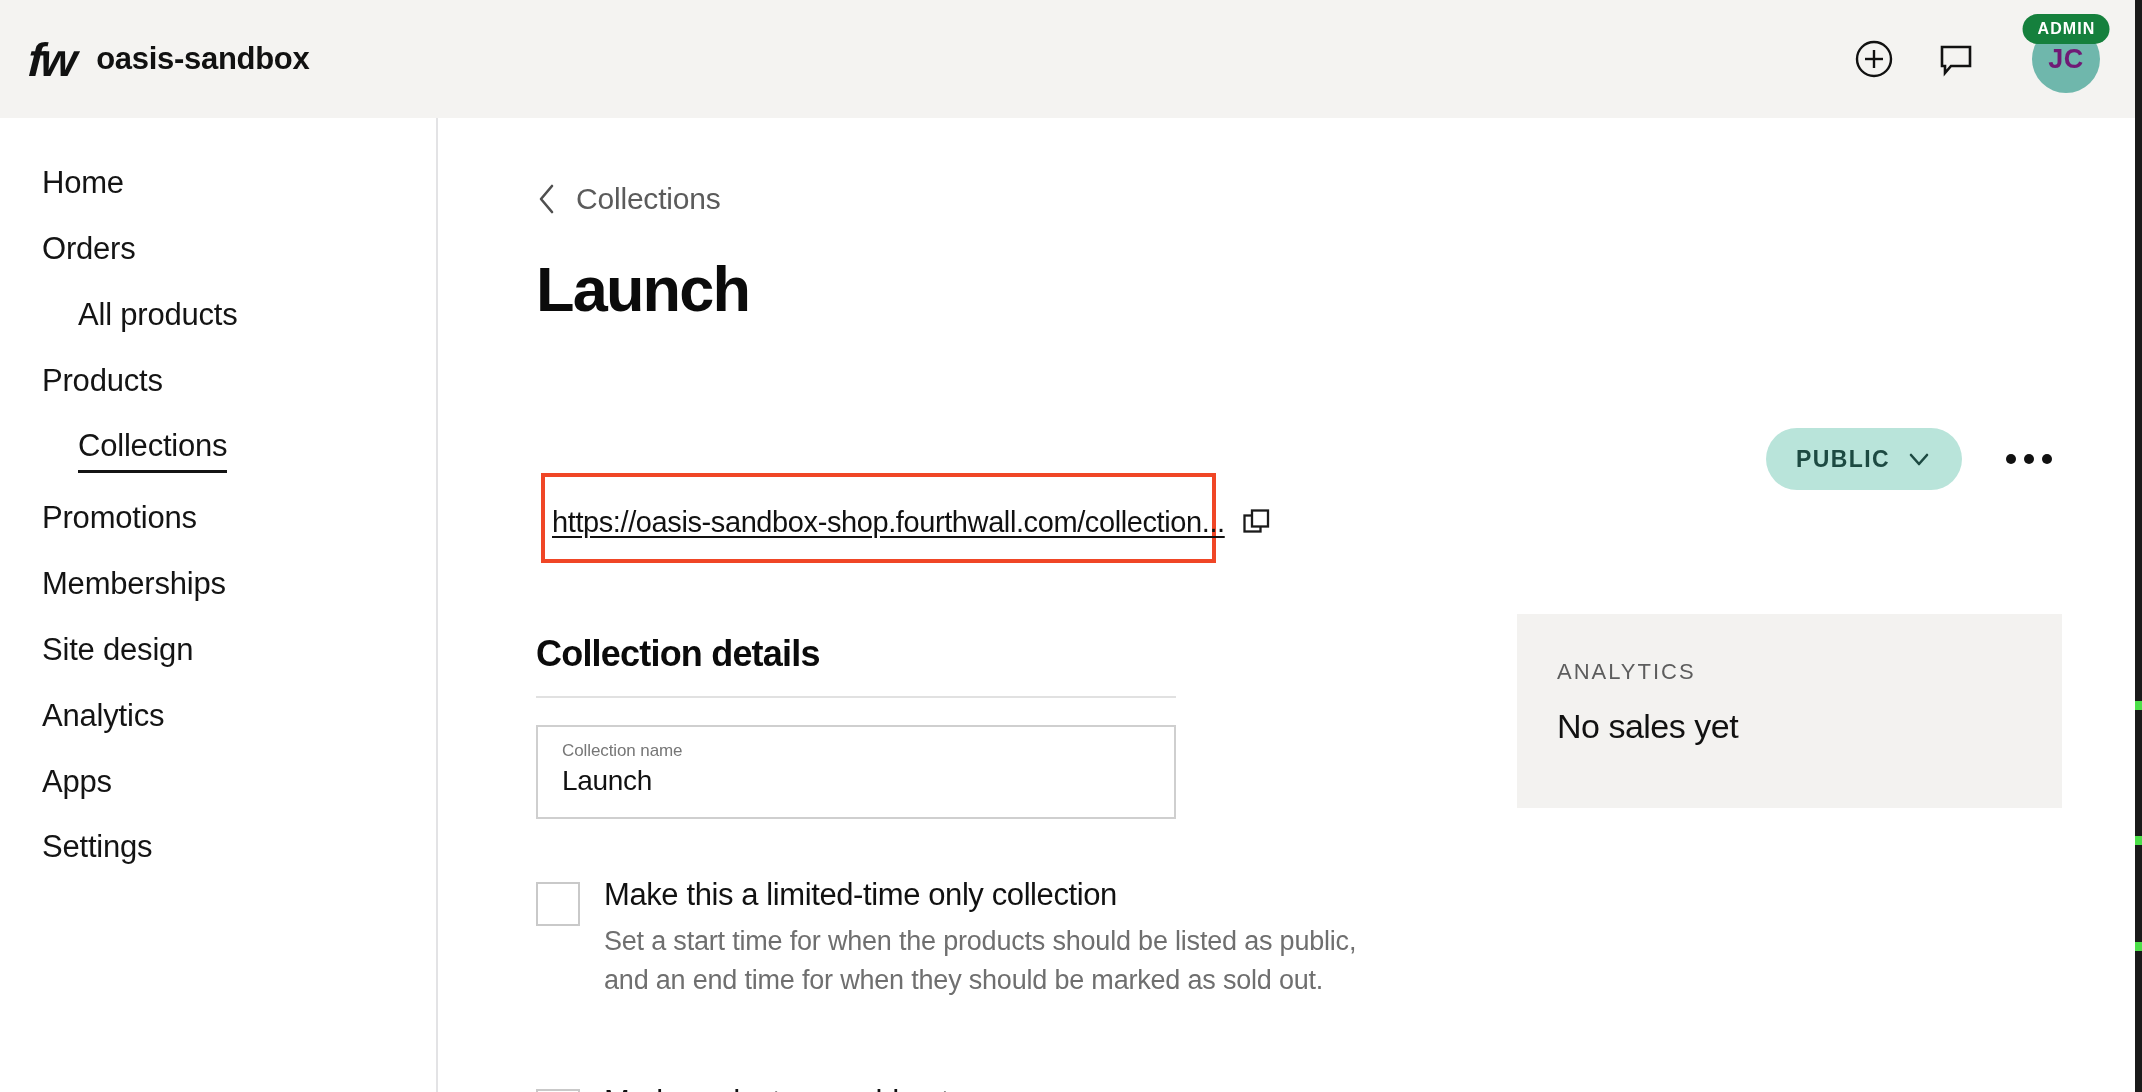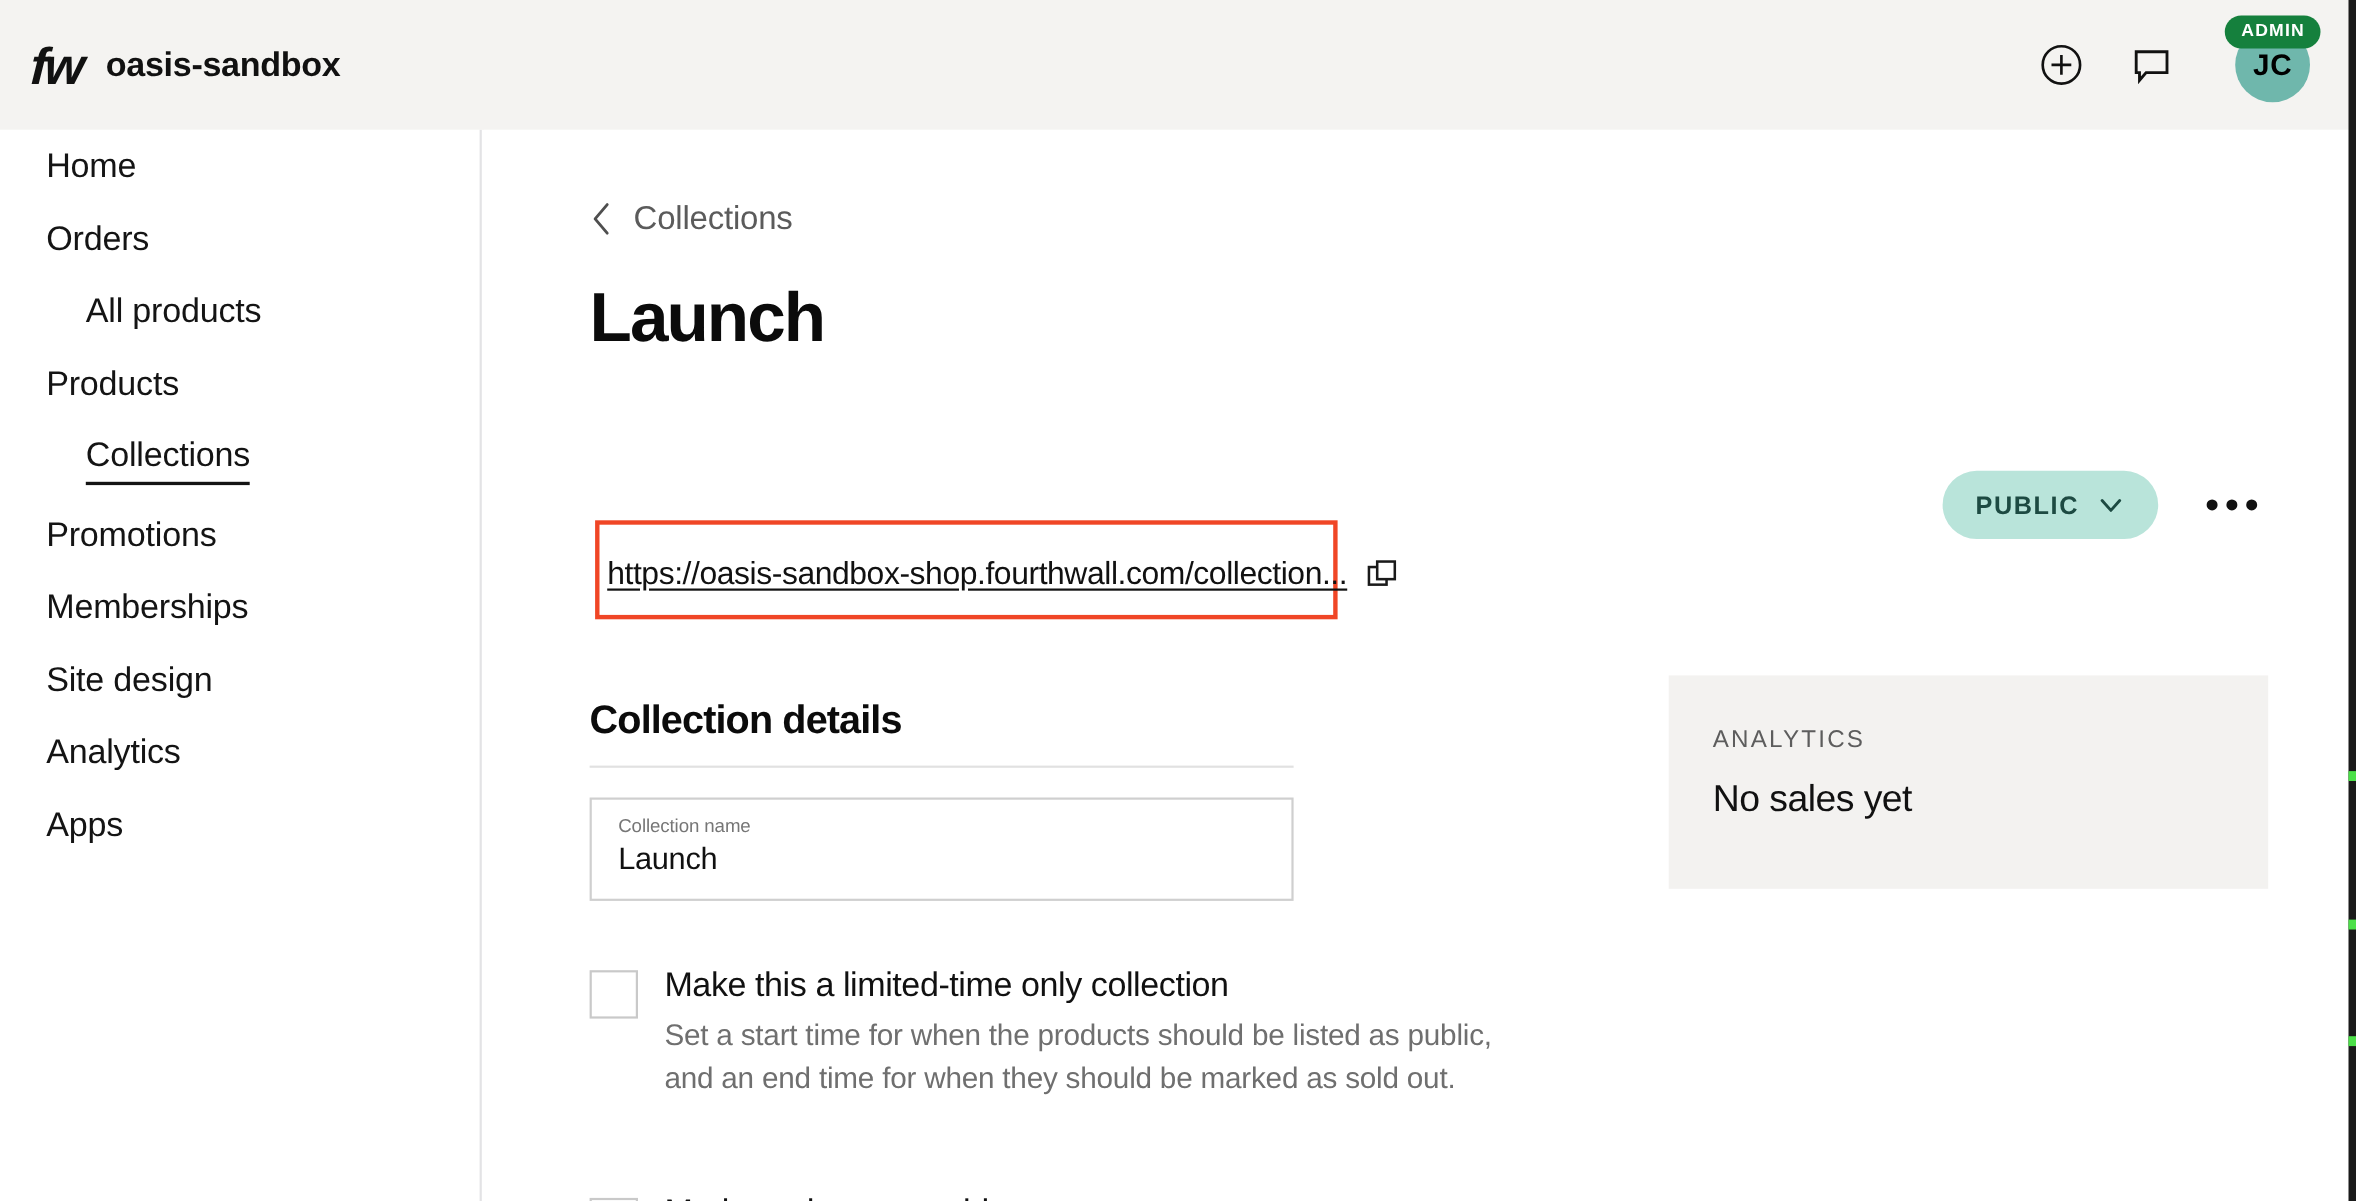--- a/index.html
+++ b/index.html
@@ -75,21 +75,21 @@
   }
 
   .avatar {
     width: 68px;
     height: 68px;
     border-radius: 50%;
     background: #6fb7ac;
     display: flex;
     align-items: center;
     justify-content: center;
-    color: #000000;
+    color: #701a75;
     font-size: 27px;
     font-weight: 700;
     letter-spacing: 0.5px;
   }
 
   .admin-badge {
     position: absolute;
     top: -11px;
     left: 50%;
     transform: translateX(-50%);
@@ -105,20 +105,21 @@
 
   
   .sidebar {
     position: absolute;
     top: 118px;
     left: 0;
     width: 438px;
     height: 974px;
     background: #ffffff;
     border-right: 2px solid #e3e3e5;
+    padding-top: 32px;
   }
 
   .nav-item {
     display: block;
     font-size: 31px;
     color: #141414;
     padding: 12px 0 12px 42px;
     line-height: 1.35;
     cursor: pointer;
     letter-spacing: -0.2px;
@@ -405,20 +406,21 @@
     <a class="nav-item"><span class="nav-label">Home</span></a>
     <a class="nav-item"><span class="nav-label">Orders</span></a>
     <a class="nav-item sub"><span class="nav-label">All products</span></a>
     <a class="nav-item"><span class="nav-label">Products</span></a>
     <a class="nav-item sub active"><span class="nav-label">Collections</span></a>
     <a class="nav-item"><span class="nav-label">Promotions</span></a>
     <a class="nav-item"><span class="nav-label">Memberships</span></a>
     <a class="nav-item"><span class="nav-label">Site design</span></a>
     <a class="nav-item"><span class="nav-label">Analytics</span></a>
     <a class="nav-item"><span class="nav-label">Apps</span></a>
+    <a class="nav-item"><span class="nav-label">Settings</span></a>
   </nav>
 
 <main class="main">
 
   <div class="breadcrumb">
     <svg width="22" height="34" viewBox="0 0 22 34" aria-hidden="true">
       <polyline points="16,4 5,17 16,30" fill="none" stroke="#4f4f4f" stroke-width="2.6" stroke-linecap="round" stroke-linejoin="round"></polyline>
     </svg>
     <span class="breadcrumb-label">Collections</span>
   </div>

